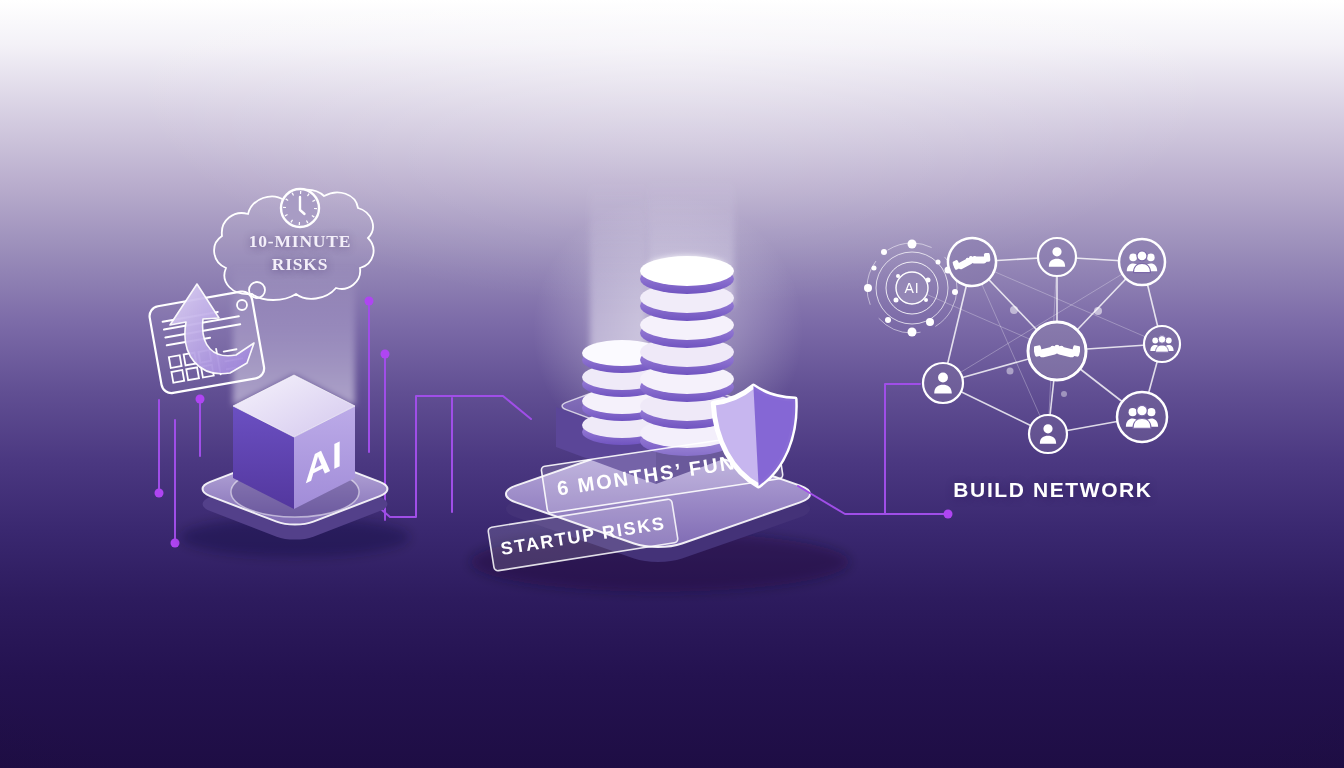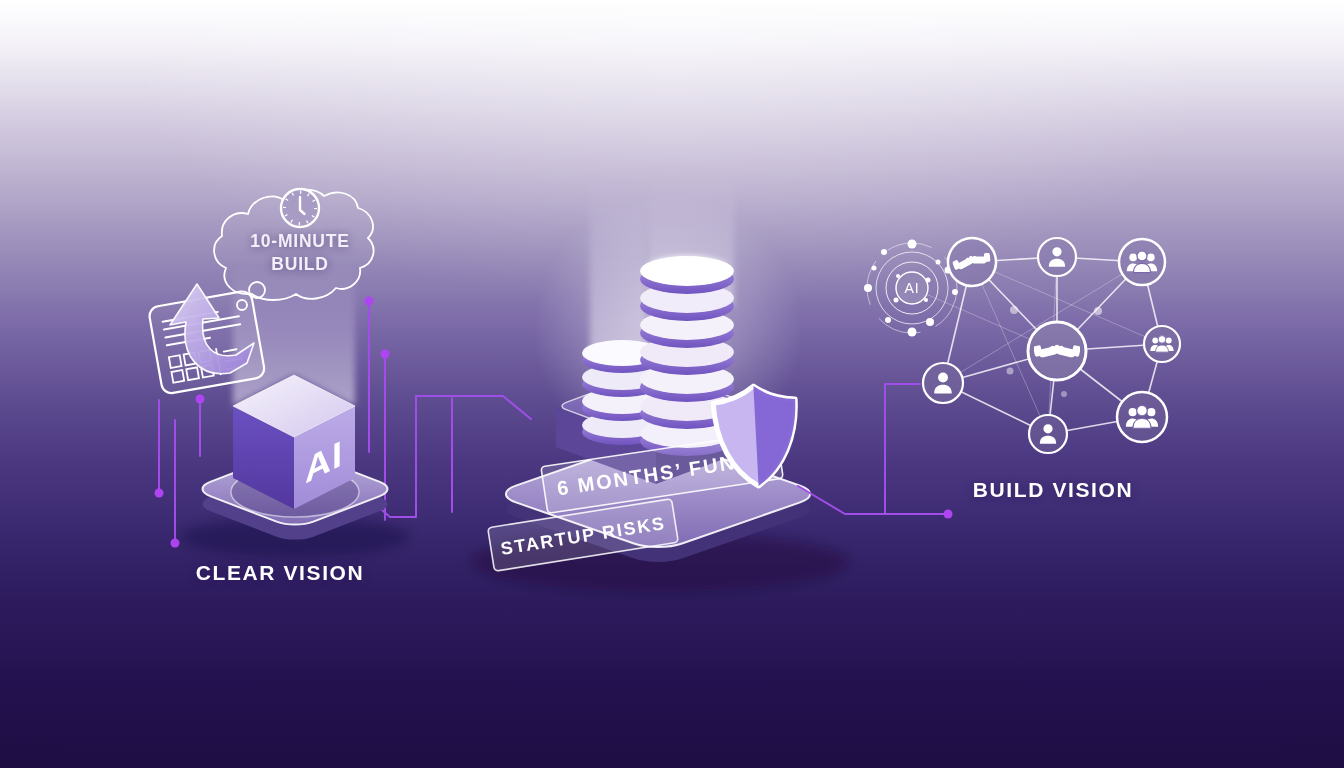--- a/index.html
+++ b/index.html
@@ -8,21 +8,21 @@
     font-family:"Liberation Sans", sans-serif;
     background:
       radial-gradient(1600px 1000px at 50% 42%, rgba(0,0,0,0) 55%, rgba(18,6,40,.28) 100%),
       radial-gradient(900px 420px at 50% 6%, rgba(255,255,255,.30), rgba(255,255,255,0) 62%),
       linear-gradient(180deg,#ffffff 0%,#f3f1f7 6%,#d9d2e4 14%,#b9adcd 24%,#998cb9 33%,#7c6ba8 42%,#614f93 51%,#4b3881 60%,#3a2870 69%,#2d1b5e 78%,#241250 88%,#1e0d44 100%);
   }
   svg{position:absolute;left:0;top:0;}
   .label{position:absolute;color:#fff;text-shadow:0 1px 8px rgba(35,16,80,.45);}
   .thought-label{
     left:215px;top:230px;width:170px;text-align:center;
-    font-size:17.5px;font-weight:700;letter-spacing:.8px;line-height:23px;color:#f3eff9;
+    font-size:17.5px;font-weight:700;letter-spacing:.8px;line-height:23px;color:#f3eff9;font-family:Liberation Serif, serif;
   }
   .caption{font-size:21px;font-weight:700;letter-spacing:1.6px;text-align:center;}
   .caption-left{left:163px;top:561px;width:234px;}
   .caption-right{left:928px;top:477px;width:250px;line-height:26px;}
 </style>
 </head>
 <body>
 
 <div class="stage">
 
@@ -328,22 +328,21 @@
         <g>
           <circle cx="1142" cy="417" r="25" fill="url(#nodeBg)" stroke="#ffffff" stroke-width="2.5"></circle>
           <use href="#ic-group" x="1124" y="399" width="36" height="36"></use>
         </g>
       </g>
     </g>
   </svg>
 
   <div class="label thought-label">
     <div>10-MINUTE</div>
-    <div>BUILD</div>
+    <div>RISKS</div>
   </div>
 
-  <div class="label caption caption-left">CLEAR VISION</div>
 
   <div class="label caption caption-right">
-    <div>BUILD VISION</div>
+    <div>BUILD NETWORK</div>
   </div>
 
 </div>
 
 </body></html>

